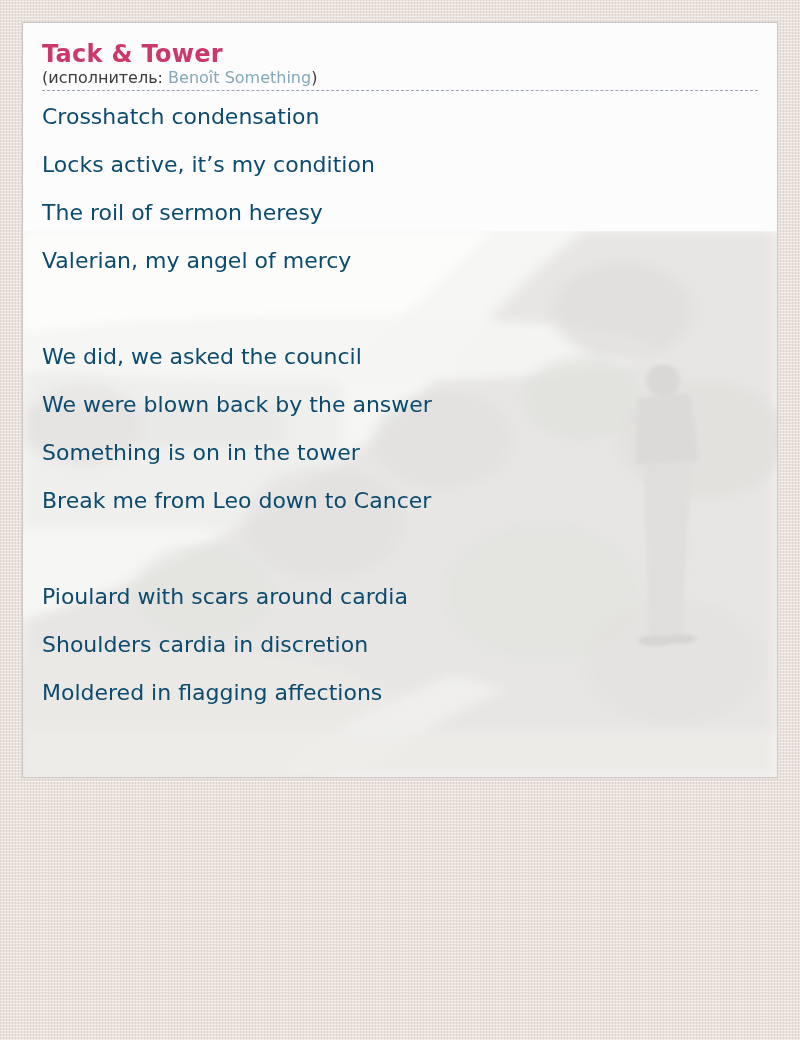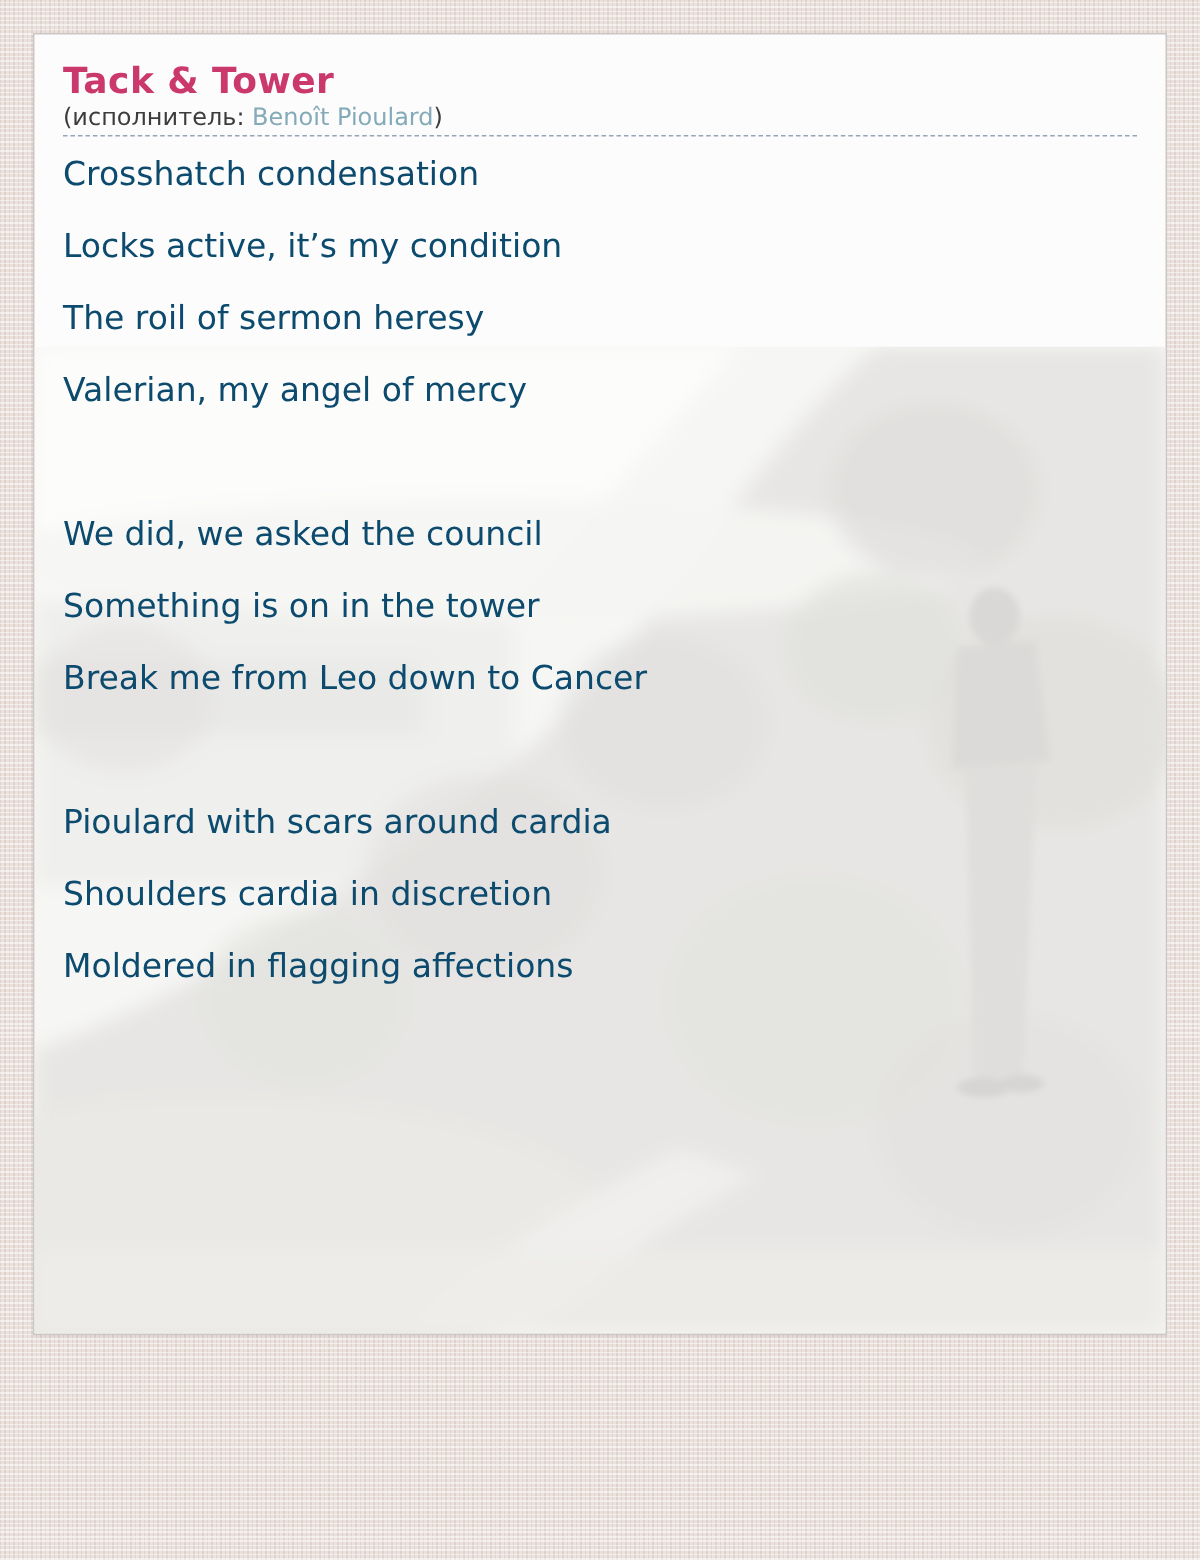--- a/index.html
+++ b/index.html
@@ -15,21 +15,21 @@
     background-color: #ebe2de;
     background-image:
       repeating-linear-gradient(0deg, rgba(255,255,255,.5) 0 1px, rgba(0,0,0,0) 1px 3px),
       repeating-linear-gradient(90deg, rgba(207,190,184,.45) 0 1px, rgba(0,0,0,0) 1px 3px);
   }
   .card {
     position: absolute;
     left: 22px;
     top: 22px;
     width: 756px;
-    height: 868px;
+    height: 756px;
     box-sizing: border-box;
     background: #fcfcfc;
     border: 1px solid #cac7c5;
     padding: 17px 19px 0 19px;
     box-shadow: 0 1px 3px rgba(0,0,0,.06);
   }
   .photo {
     position: absolute;
     left: 0;
     top: 208px;
@@ -120,32 +120,33 @@
         <polygon points="615,240 667,234 677,330 612,336" fill="#dbdad8"></polygon>
         <polygon points="621,336 668,332 659,580 626,582" fill="#dfdedc"></polygon>
         <ellipse cx="633" cy="590" rx="18" ry="8" fill="#d6d5d3"></ellipse>
         <ellipse cx="658" cy="587" rx="15" ry="7" fill="#d6d5d3"></ellipse>
       </g>
     </svg>
   </div>
 
   <div class="header">
     <h1 class="title" style="color:#ca386c;">Tack &amp; Tower</h1>
-    <div class="subtitle"><span>(исполнитель: </span><a href="#" class="artist-link" style="color:#84a9b8;">Benoît Pioulard</a><span>)</span></div>
+    <div class="subtitle"><span>(исполнитель: </span><a href="#" class="artist-link" style="color:#84a9b8;">Benoît Something</a><span>)</span></div>
   </div>
 
   <div class="lyrics">
     <div class="stanza">
       <p class="line">Crosshatch condensation</p>
       <p class="line">Locks active, it’s my condition</p>
       <p class="line">The roil of sermon heresy</p>
       <p class="line">Valerian, my angel of mercy</p>
     </div>
     <div class="stanza">
       <p class="line">We did, we asked the council</p>
+      <p class="line">We were blown back by the answer</p>
       <p class="line">Something is on in the tower</p>
       <p class="line">Break me from Leo down to Cancer</p>
     </div>
     <div class="stanza">
       <p class="line">Pioulard with scars around cardia</p>
       <p class="line">Shoulders cardia in discretion</p>
       <p class="line">Moldered in flagging affections</p>
     </div>
   </div>
 </div>

